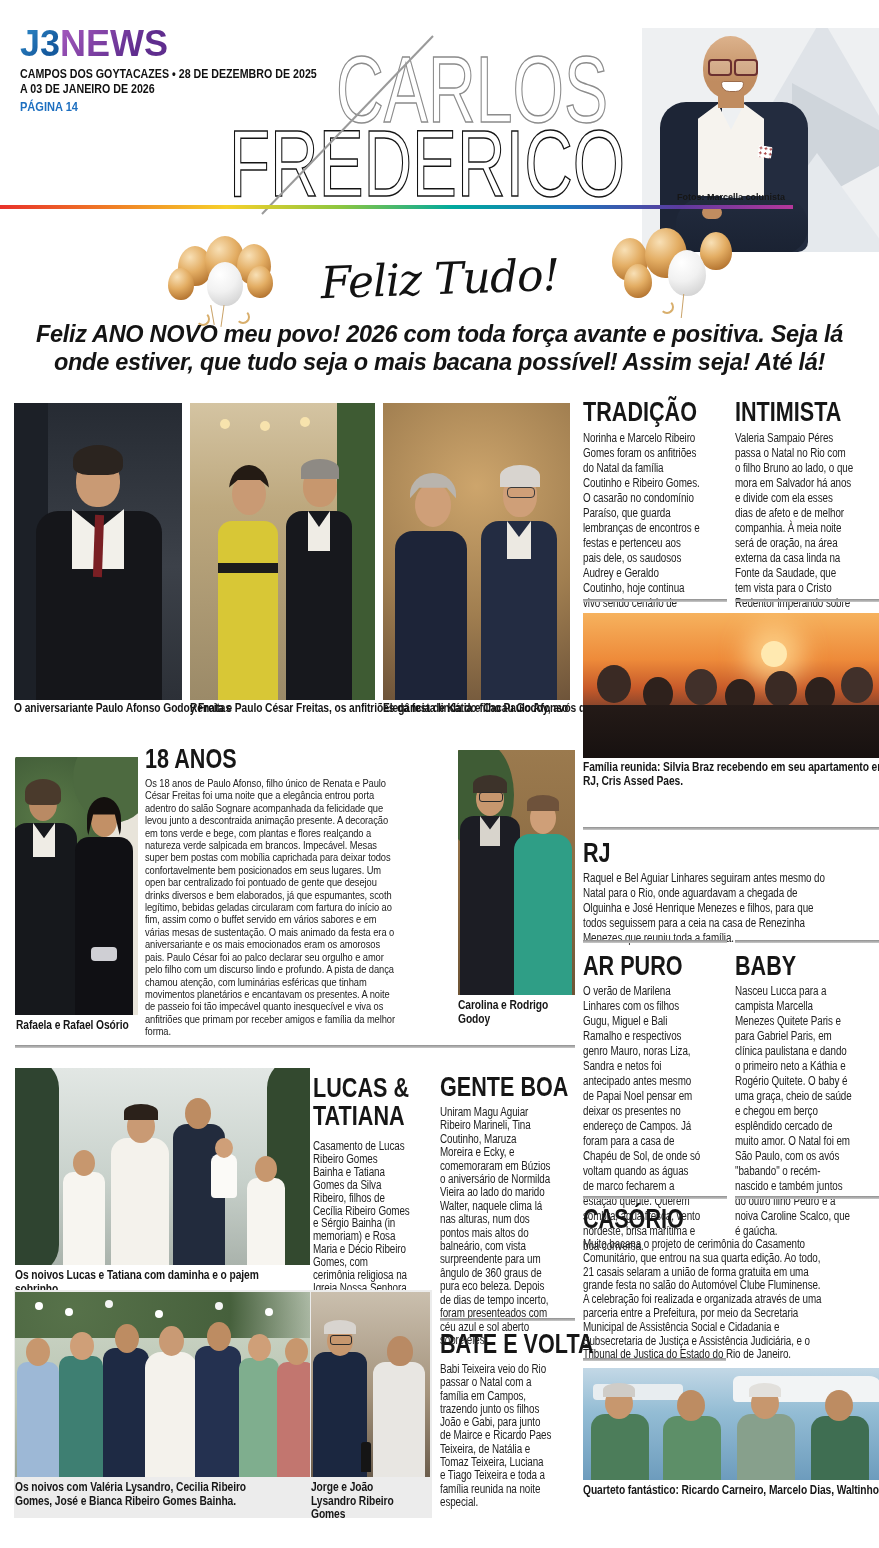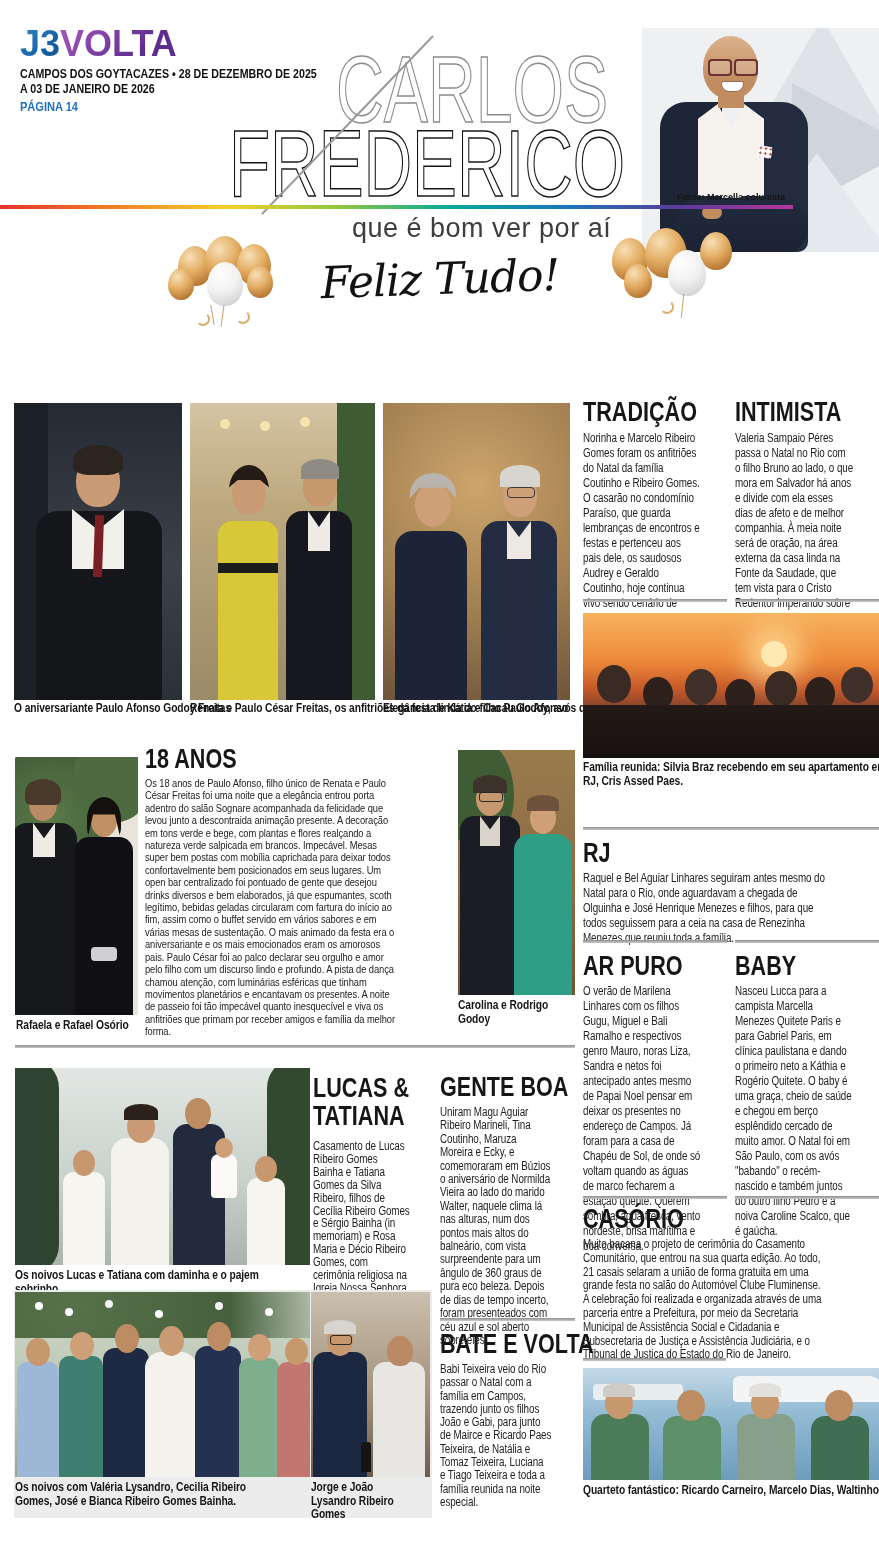--- a/index.html
+++ b/index.html
@@ -49,21 +49,21 @@
   .lh138{line-height:13.8px;}
   .cap{position:absolute;font-weight:700;font-size:12.5px;line-height:13.5px;color:#161616;width:122%;transform:scaleX(.82);transform-origin:0 0;letter-spacing:-.1px;margin:0;}
   .dv{position:absolute;height:3px;background:linear-gradient(180deg,#8f8f8f,#c9c9c9);}
 </style>
 </head>
 <body>
 
 <div class="page">
 
   <div class="abs logo">
-    <span class="j3">J3</span><span class="news">VOLTA</span>
+    <span class="j3">J3</span><span class="news">NEWS</span>
   </div>
   <div class="abs dateline">
     <div>CAMPOS DOS GOYTACAZES • 28 DE DEZEMBRO DE 2025</div>
     <div>A 03 DE JANEIRO DE 2026</div>
   </div>
   <div class="abs pagelabel">PÁGINA 14</div>
 
   <svg class="abs" style="left:0;top:0;width:879px;height:255px;z-index:4;" viewBox="0 0 879 255">
     <text x="336" y="122" font-family="Liberation Sans, sans-serif" font-size="95" fill="none" stroke="#8c8c8c" stroke-width="1.5" textLength="272" lengthAdjust="spacingAndGlyphs">CARLOS</text>
     <text x="229" y="196" font-family="Liberation Sans, sans-serif" font-size="95" fill="none" stroke="#141414" stroke-width="1.5" textLength="396" lengthAdjust="spacingAndGlyphs">FREDERICO</text>
@@ -84,21 +84,20 @@
     <div class="pp" style="left:76px;top:62px;width:26px;height:18px;background:#c08c60;"></div>
     <div class="pp" style="left:61px;top:8px;width:55px;height:63px;border-radius:50% 50% 46% 46%;background:linear-gradient(180deg,#dcb28c,#c08c60 72%);"></div>
     <div class="pp" style="left:66px;top:31px;width:20px;height:13px;border:2px solid #6b3030;border-radius:4px;background:rgba(255,255,255,.2);"></div>
     <div class="pp" style="left:92px;top:31px;width:20px;height:13px;border:2px solid #6b3030;border-radius:4px;background:rgba(255,255,255,.2);"></div>
     <div class="pp" style="left:79px;top:53px;width:21px;height:9px;background:#fff;border:1px solid #9c6b4a;border-radius:3px 3px 9px 9px;"></div>
     <div class="pp" style="left:34px;top:170px;width:132px;height:56px;border-radius:26px;background:linear-gradient(180deg,#222b3e,#1a2232);"></div>
     <div class="pp" style="left:60px;top:178px;width:20px;height:13px;border-radius:7px;background:#c08c60;"></div>
   </div>
 
   <div class="abs rainbow"></div>
-  <div class="abs tagline">que é bom ver por aí</div>
 
   <div>
     <div class="bl gold" style="left:178px;top:246px;width:34px;height:40px;"></div>
     <div class="bl gold" style="left:205px;top:236px;width:40px;height:47px;"></div>
     <div class="bl gold" style="left:237px;top:244px;width:34px;height:41px;"></div>
     <div class="bl gold" style="left:168px;top:268px;width:26px;height:32px;"></div>
     <div class="bl gold" style="left:247px;top:266px;width:26px;height:32px;"></div>
     <div class="bl whiteb" style="left:207px;top:262px;width:36px;height:44px;"></div>
     <div class="str" style="left:222px;top:305px;height:22px;transform:rotate(8deg);"></div>
     <div class="str" style="left:212px;top:305px;height:20px;transform:rotate(-10deg);"></div>
@@ -109,20 +108,21 @@
     <div class="bl gold" style="left:612px;top:238px;width:36px;height:43px;"></div>
     <div class="bl gold" style="left:645px;top:228px;width:42px;height:50px;"></div>
     <div class="bl gold" style="left:700px;top:232px;width:32px;height:38px;"></div>
     <div class="bl gold" style="left:624px;top:264px;width:28px;height:34px;"></div>
     <div class="bl whiteb" style="left:668px;top:250px;width:38px;height:46px;"></div>
     <div class="str" style="left:682px;top:294px;height:24px;transform:rotate(6deg);"></div>
     <div class="curl" style="left:660px;top:300px;"></div>
   </div>
 
   <div class="abs script">Feliz Tudo!</div>
+  <div class="abs intro">Feliz ANO NOVO meu povo! 2026 com toda força avante e positiva. Seja lá onde estiver, que tudo seja o mais bacana possível! Assim seja! Até lá!</div>
 
   <div class="ph" style="left:14px;top:403px;width:168px;height:297px;background:linear-gradient(180deg,#262b33 0%,#3c4149 55%,#2c3037 100%);">
     <div class="pp" style="left:0;top:0;width:34px;height:297px;background:#1c2027;"></div>
     <div class="pp" style="left:22px;top:108px;width:126px;height:189px;background:#15161a;border-radius:22px 22px 0 0;"></div>
     <div class="pp" style="left:58px;top:106px;width:52px;height:60px;background:#f2f0ea;clip-path:polygon(0 0,50% 35%,100% 0,100% 100%,0 100%);"></div>
     <div class="pp" style="left:80px;top:112px;width:9px;height:62px;background:#7a1f24;transform:rotate(2deg);"></div>
     <div class="pp" style="left:62px;top:52px;width:44px;height:52px;border-radius:50% 50% 46% 46%;background:#c99a74;"></div>
     <div class="pp" style="left:59px;top:42px;width:50px;height:30px;border-radius:50% 50% 30% 30%;background:#2b241f;"></div>
   </div>
   <p class="cap" style="left:14px;top:702px;">O aniversariante Paulo Afonso Godoy Freitas</p>

